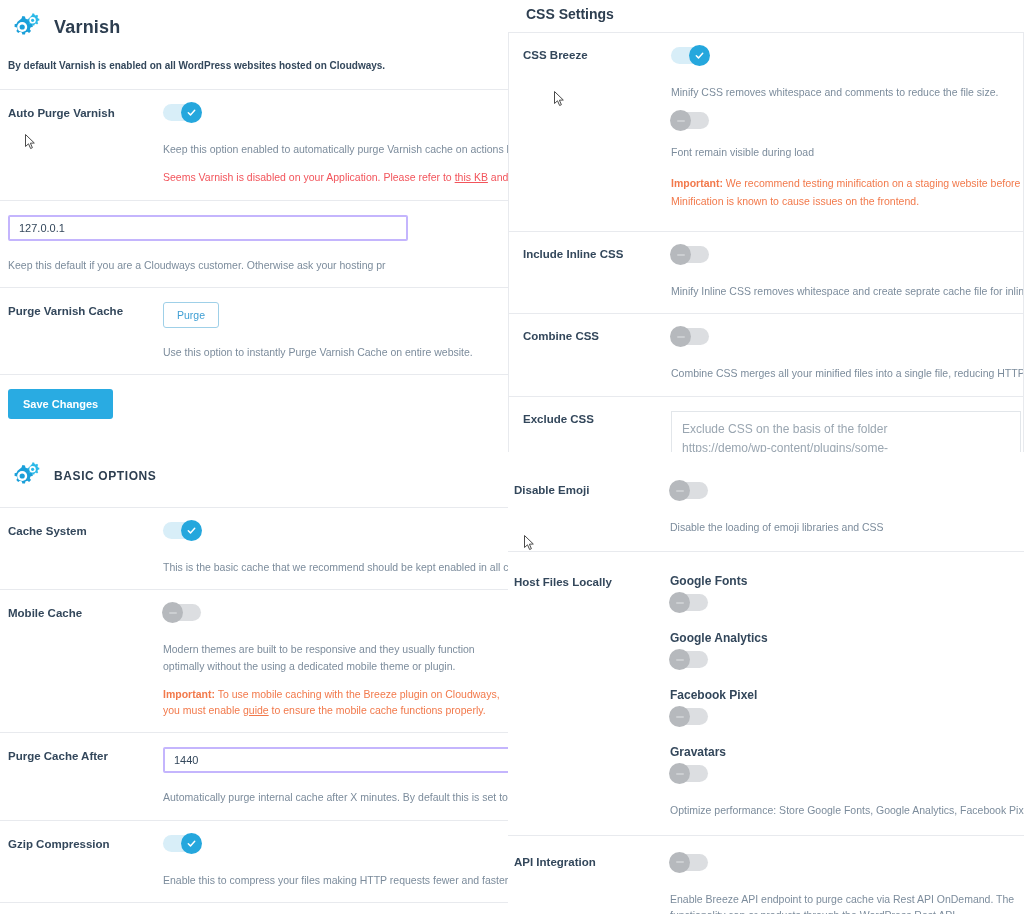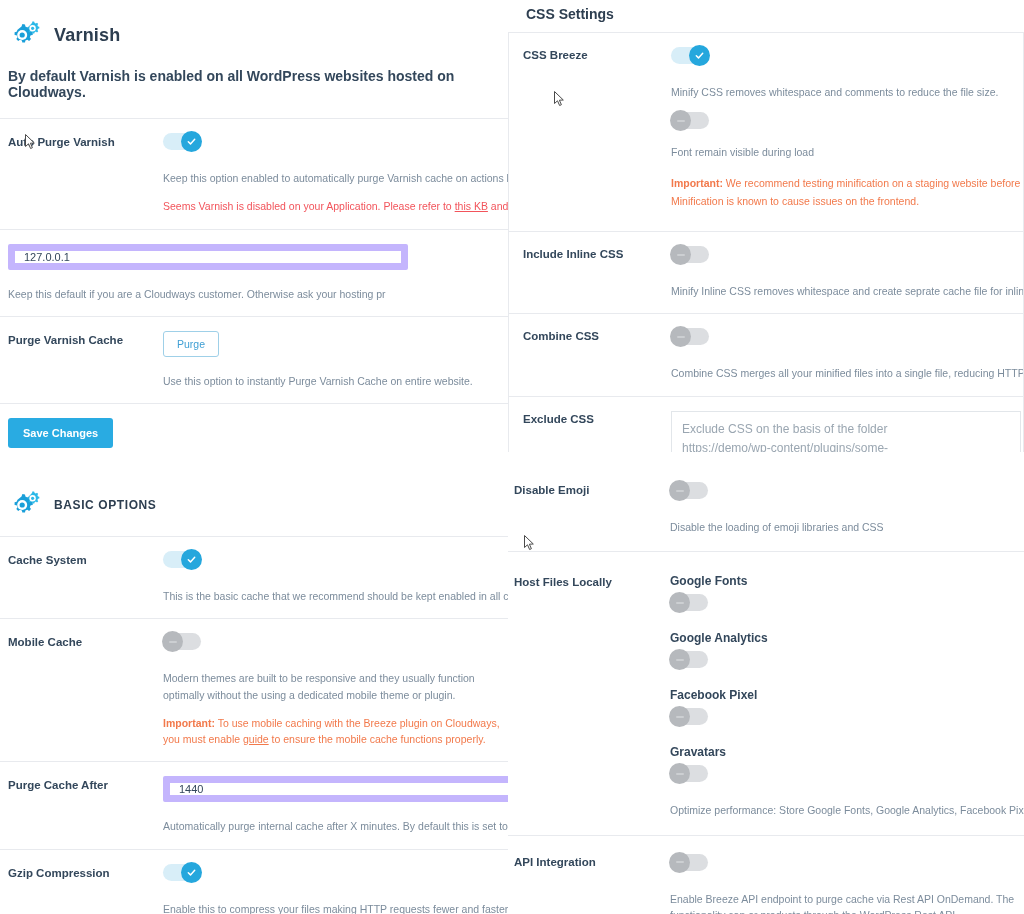--- a/index.html
+++ b/index.html
@@ -51,21 +51,21 @@
     color: #2d3e50;
   }
   .sec-title.caps {
     font-size: 12px;
     letter-spacing: .6px;
     font-weight: 600;
   }
   .gears { width: 34px; height: 30px; flex: none; }
 
   .intro-text {
-    font-size: 14px;
+    font-size: 10px;
     font-weight: 700;
     color: #33475b;
     padding: 0 8px;
   }
 
   
   .row {
     display: flex;
     border-top: 1px solid #e8eaee;
     padding: 14px 8px 14px 8px;
@@ -124,21 +124,21 @@
   .toggle.on .knob svg { width: 11px; height: 11px; }
   .toggle.off .knob::after {
     content: "";
     width: 8px; height: 2px; border-radius: 1px;
     background: #cccfd2;
   }
 
   
   .txt-input {
     height: 26px;
-    border: 7px solid #c4b5fd;
+    border: 2px solid #c4b5fd;
     border-radius: 2px;
     background: #fff;
     font-size: 11px;
     color: #33475b;
     padding: 0 9px;
     box-sizing: border-box;
     display: flex;
     align-items: center;
     width: 400px;
   }
@@ -217,21 +217,21 @@
 
   
   .cursor { position: absolute; width: 11px; height: 16px; z-index: 50; }
 </style>
 </head>
 <body>
 
 <div class="left-col">
 
   <div>
-    <div class="sec-header" style="padding-top:20px;">
+    <div class="sec-header" style="padding-top:12px;">
       <span class="gears">
         <svg viewBox="0 0 34 30" width="34" height="30">
           <g fill="#1a9fd9">
             <path d="M13.5 6.5l.9-2.6 2.6.6.4 2.0 2.0 .9 1.7-1.2 1.9 1.9-1.2 1.7.9 2.0 2.0.4.0 2.7-2.0.4-.9 2.0 1.2 1.7-1.9 1.9-1.7-1.2-2.0.9-.4 2.0-2.7 0-.4-2.0-2.0-.9-1.7 1.2-1.9-1.9 1.2-1.7-.9-2.0-2.0-.4 0-2.7 2.0-.4.9-2.0z"></path>
           </g>
           <circle cx="14.2" cy="15.0" r="5.0" fill="#ffffff"></circle>
           <circle cx="14.2" cy="15.0" r="2.6" fill="#1a9fd9"></circle>
           <g fill="#2bb9e8">
             <path d="M24.0 3.0l.6-1.7 1.7.4.3 1.3 1.3.6 1.1-.8 1.2 1.2-.8 1.1.6 1.3 1.3.3v1.8l-1.3.3-.6 1.3.8 1.1-1.2 1.2-1.1-.8-1.3.6-.3 1.3h-1.8l-.3-1.3-1.3-.6-1.1.8-1.2-1.2.8-1.1-.6-1.3-1.3-.3V7.4l1.3-.3.6-1.3z"></path>
           </g>

